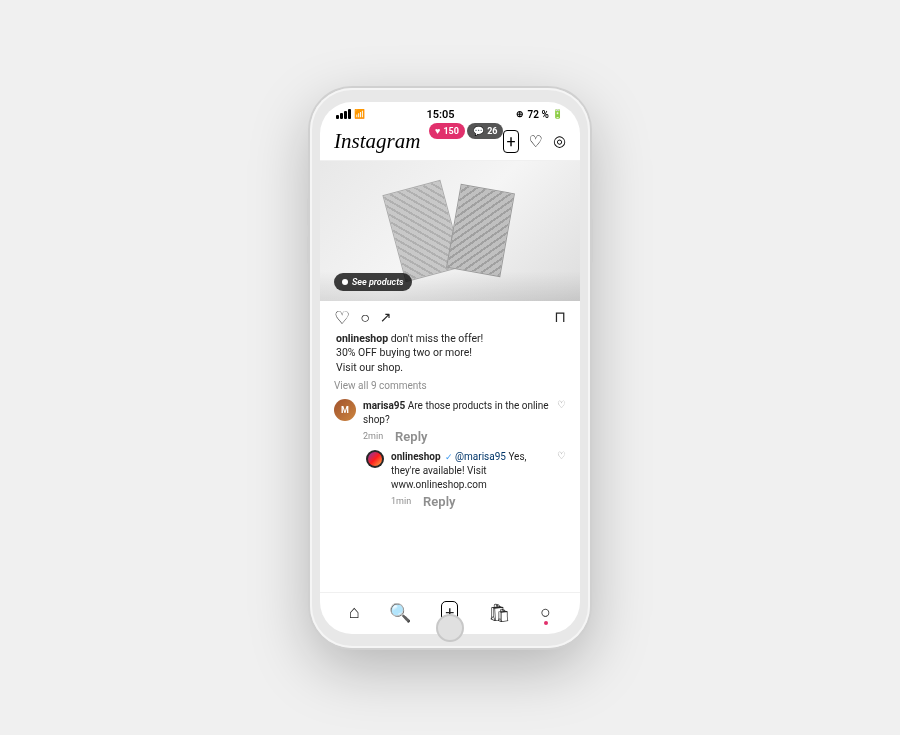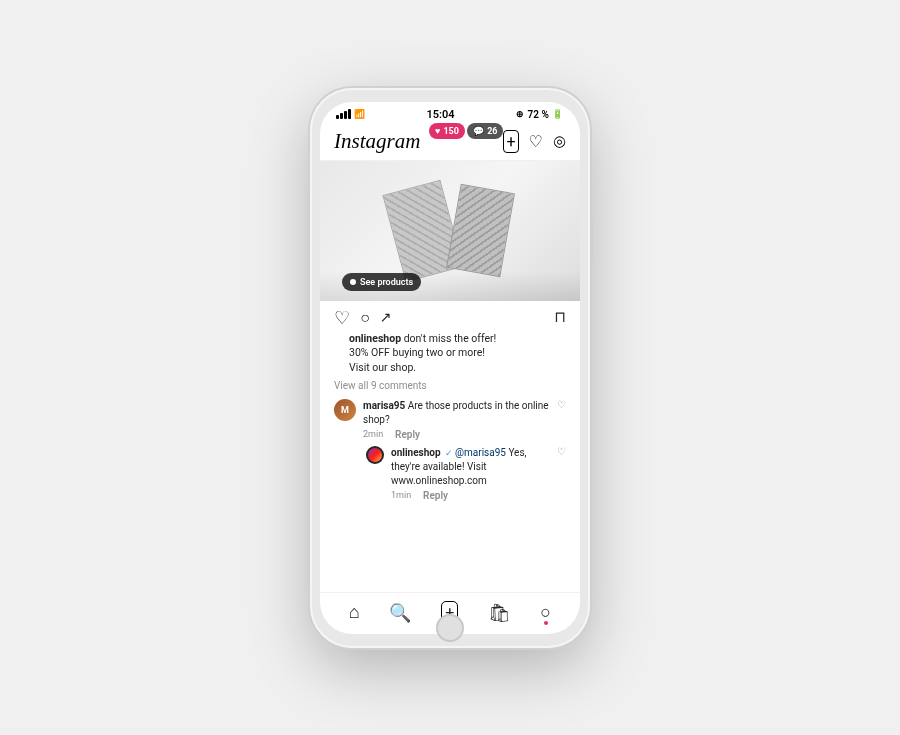--- a/index.html
+++ b/index.html
@@ -181,30 +181,31 @@
       bottom: 0;
       width: 100%;
       height: 30px;
       background: linear-gradient(transparent, rgba(0,0,0,0.1));
     }
 
     
     .see-products-tag {
       position: absolute;
       bottom: 10px;
-      left: 22px;
+      left: 14px;
       background: rgba(0,0,0,0.75);
       color: white;
       font-size: 9px;
       font-weight: 600;
       padding: 4px 8px;
       border-radius: 12px;
       display: flex;
       align-items: center;
       gap: 4px;
+      font-style: italic;
     }
     .tag-dot {
       width: 6px;
       height: 6px;
       background: white;
       border-radius: 50%;
     }
 
     
     .post-content {
@@ -227,21 +228,21 @@
     
     .likes-count {
       padding: 0 14px 3px;
       font-size: 11px;
       font-weight: 700;
       color: #262626;
     }
 
     
     .caption {
-      padding: 0 29px 4px;
+      padding: 0 16px 4px;
       font-size: 10.5px;
       color: #262626;
       line-height: 1.4;
     }
     .username-bold { font-weight: 700; }
 
     
     .view-comments {
       padding: 0 14px 6px;
       font-size: 10px;
@@ -282,21 +283,21 @@
     }
     .comment-heart { font-size: 10px; color: #8e8e8e; cursor: pointer; }
 
     .comment-meta {
       display: flex;
       align-items: center;
       gap: 12px;
       margin-top: 2px;
     }
     .comment-time { font-size: 9px; color: #8e8e8e; }
-    .comment-reply { font-size: 10px; color: #8e8e8e; cursor: pointer; font-weight: 600; }
+    .comment-reply { font-size: 13px; color: #8e8e8e; cursor: pointer; font-weight: 600; }
 
     
     .reply-comment {
       display: flex;
       align-items: flex-start;
       padding: 2px 14px 4px 46px;
       gap: 7px;
     }
     .reply-avatar {
       width: 18px;
@@ -388,21 +389,21 @@
     <div class="status-bar">
       <div class="status-bar-left">
         <div class="signal-bars">
           <div class="signal-bar" style="height:4px;"></div>
           <div class="signal-bar" style="height:6px;"></div>
           <div class="signal-bar" style="height:8px;"></div>
           <div class="signal-bar" style="height:10px;"></div>
         </div>
         <span style="font-size:9px;">📶</span>
       </div>
-      <div class="status-bar-center">15:04</div>
+      <div class="status-bar-center">15:05</div>
       <div class="status-bar-right">
         <span style="font-size:9px;">⊕</span>
         <span>72 %</span>
         <span style="font-size:9px;">🔋</span>
       </div>
     </div>
 
     <div class="ig-header">
       <div class="ig-logo">Instagram</div>
       <div class="ig-header-icons">

